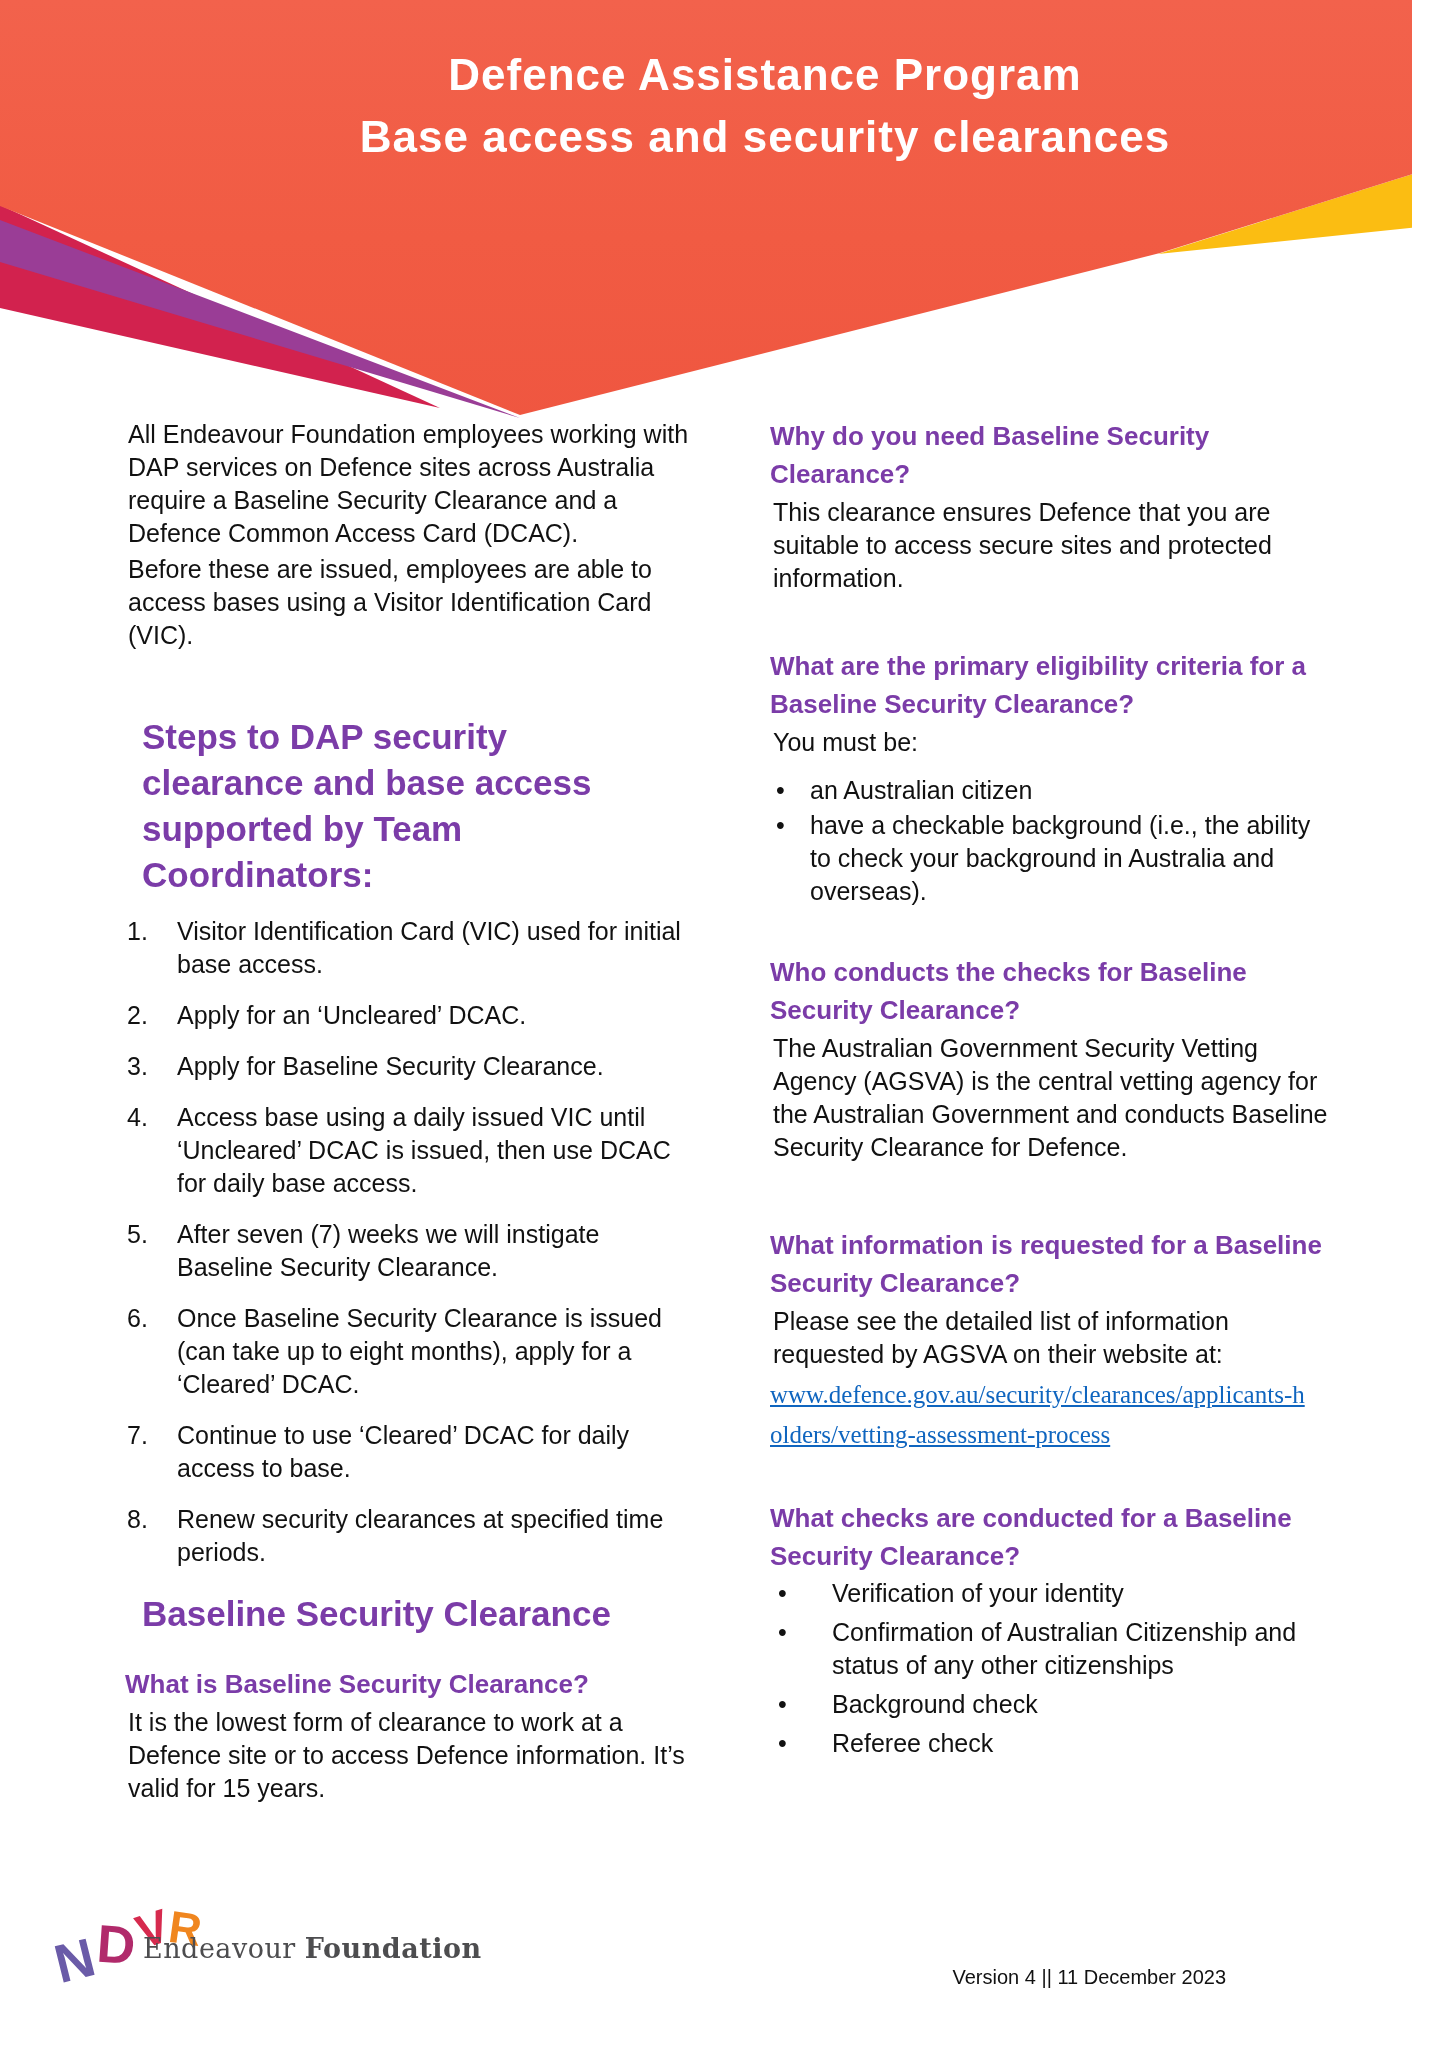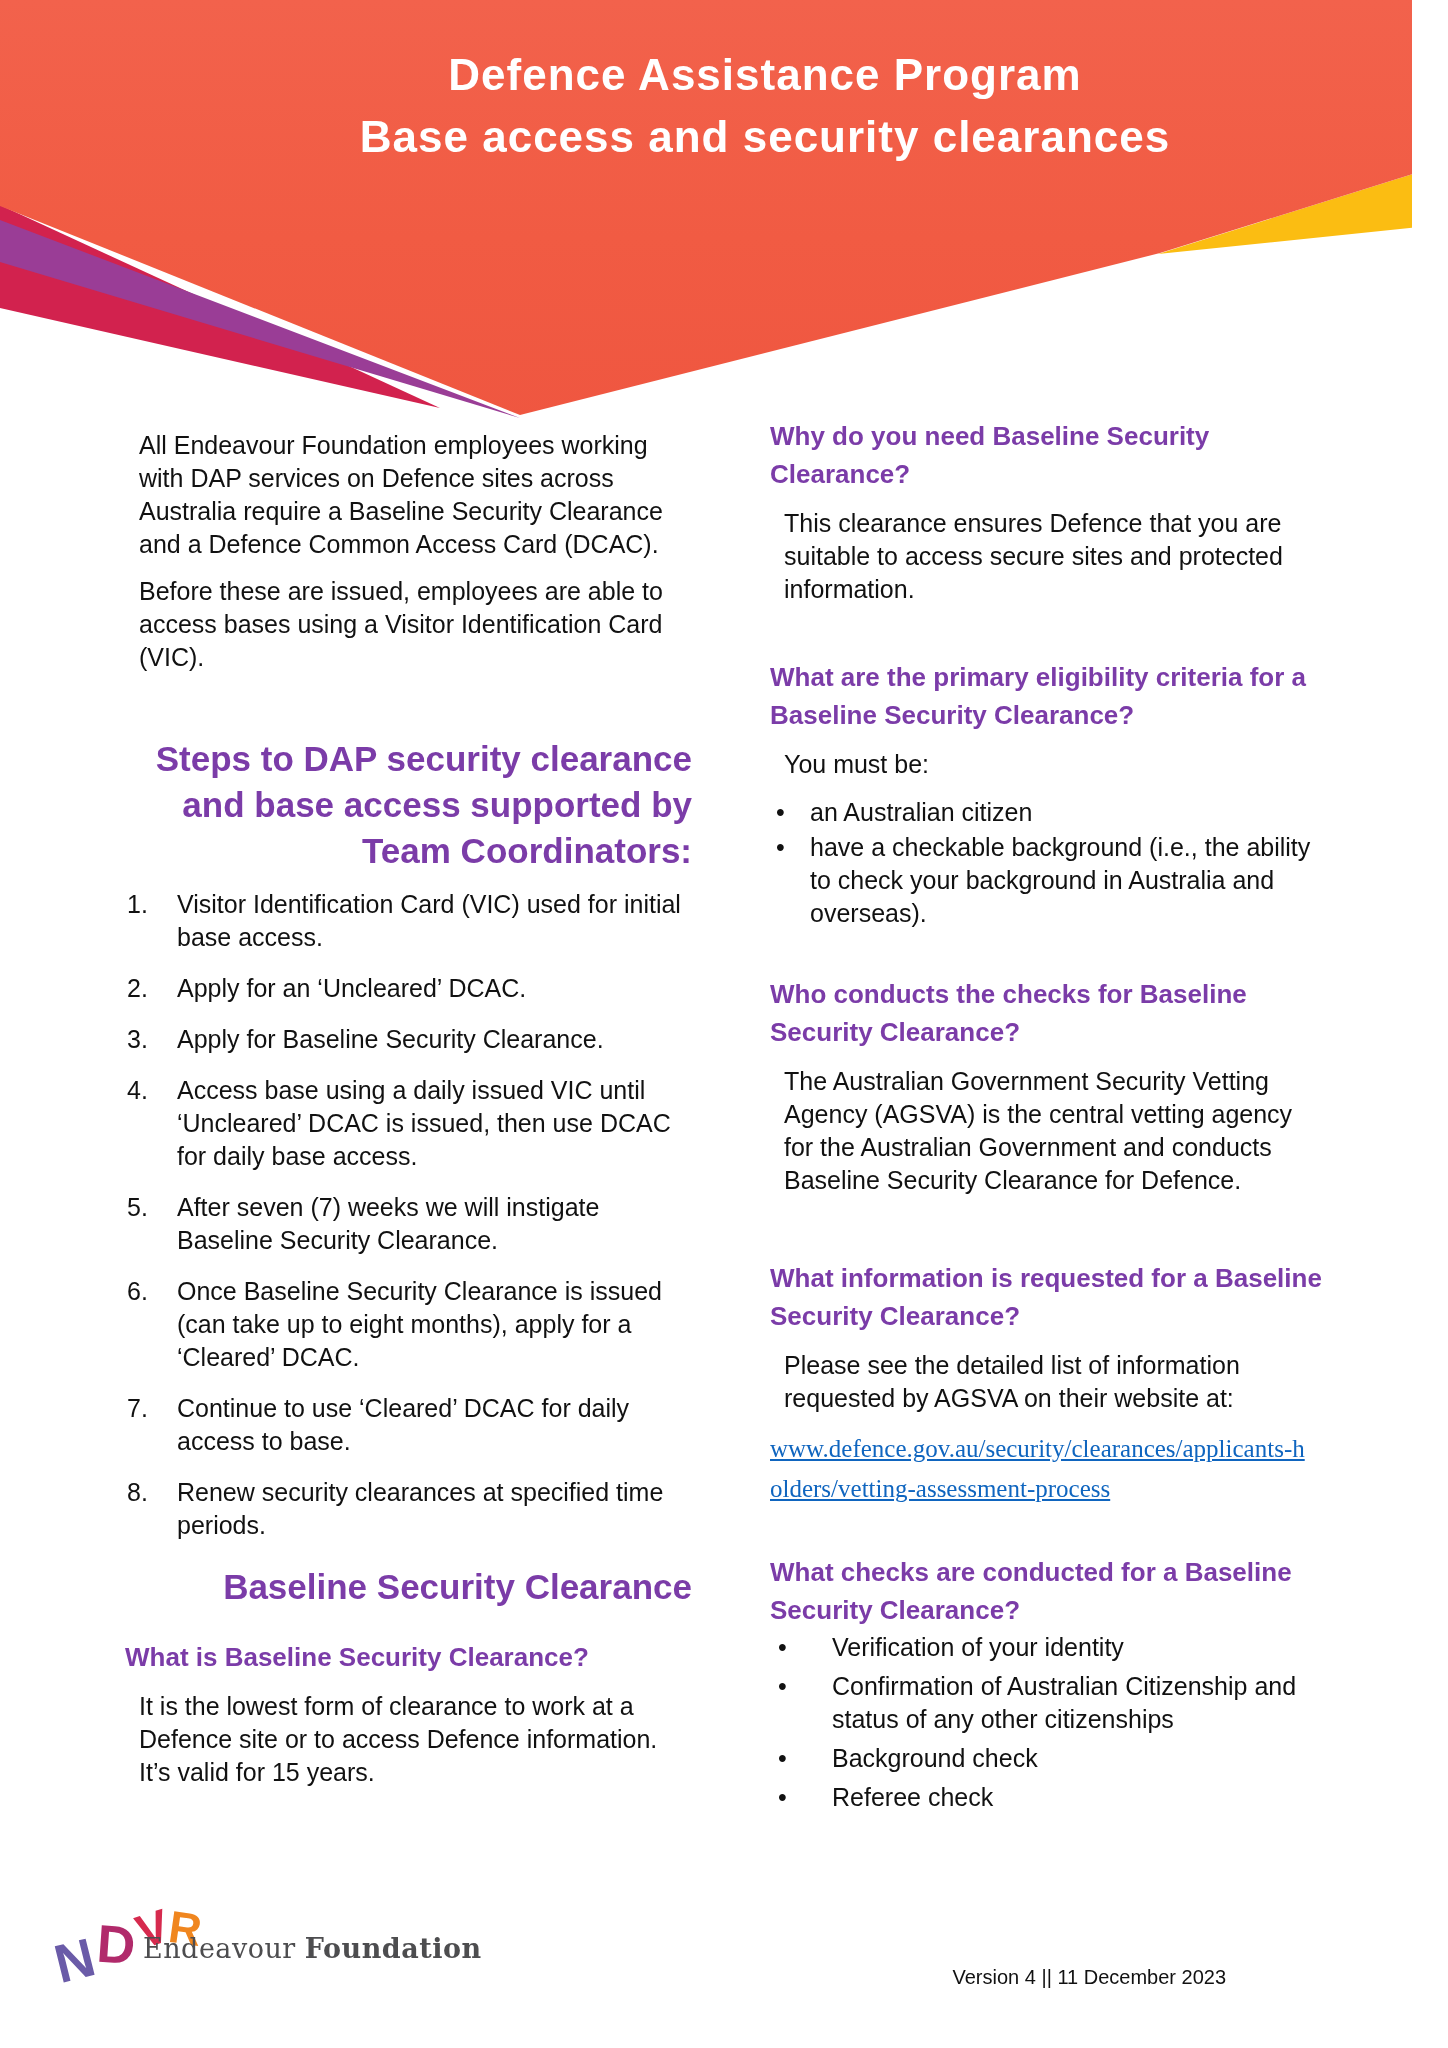--- a/index.html
+++ b/index.html
@@ -21,22 +21,22 @@
                clip-path:polygon(0 0,1448px 0,1448px 163px,1160px 253px,520px 415px,0 206px);}
   .banner-title{
     position:absolute;left:82px;right:0;top:44px;z-index:5;
     text-align:center;color:#ffffff;font-weight:bold;
     font-size:44px;line-height:62px;letter-spacing:1px;
   }
   
   .content{display:flex;padding-left:125px;}
   .col-left{width:567px;}
   .col-right{width:565px;margin-left:78px;margin-top:2px;}
-  p.body{margin:14px;font-size:25px;line-height:33px;}
-  .h-big{margin:0;font-size:35px;line-height:46px;font-weight:bold;color:#7B3CA8;text-align:right;}
+  p.body{margin:3px;font-size:25px;line-height:33px;}
+  .h-big{margin:17px;font-size:35px;line-height:46px;font-weight:bold;color:#7B3CA8;}
   .h-small{margin:0;font-size:26px;line-height:38px;font-weight:bold;color:#7B3CA8;}
   .mt-p1{margin-top:17px;}
   .mt-p2{margin-top:13px;}
   .mt-steps-h{margin-top:62px;}
   ol.steps{list-style:none;counter-reset:step;margin:14px 0 0 0;padding:0;}
   ol.steps li{position:relative;padding-left:52px;font-size:25px;line-height:33px;counter-increment:step;}
   ol.steps li::before{content:counter(step) ".";position:absolute;left:2px;top:0;}
   ol.steps li + li{margin-top:18px;}
   .mt-baseline-h{margin-top:22px;}
   .mt-whatis-h{margin-top:28px;}

